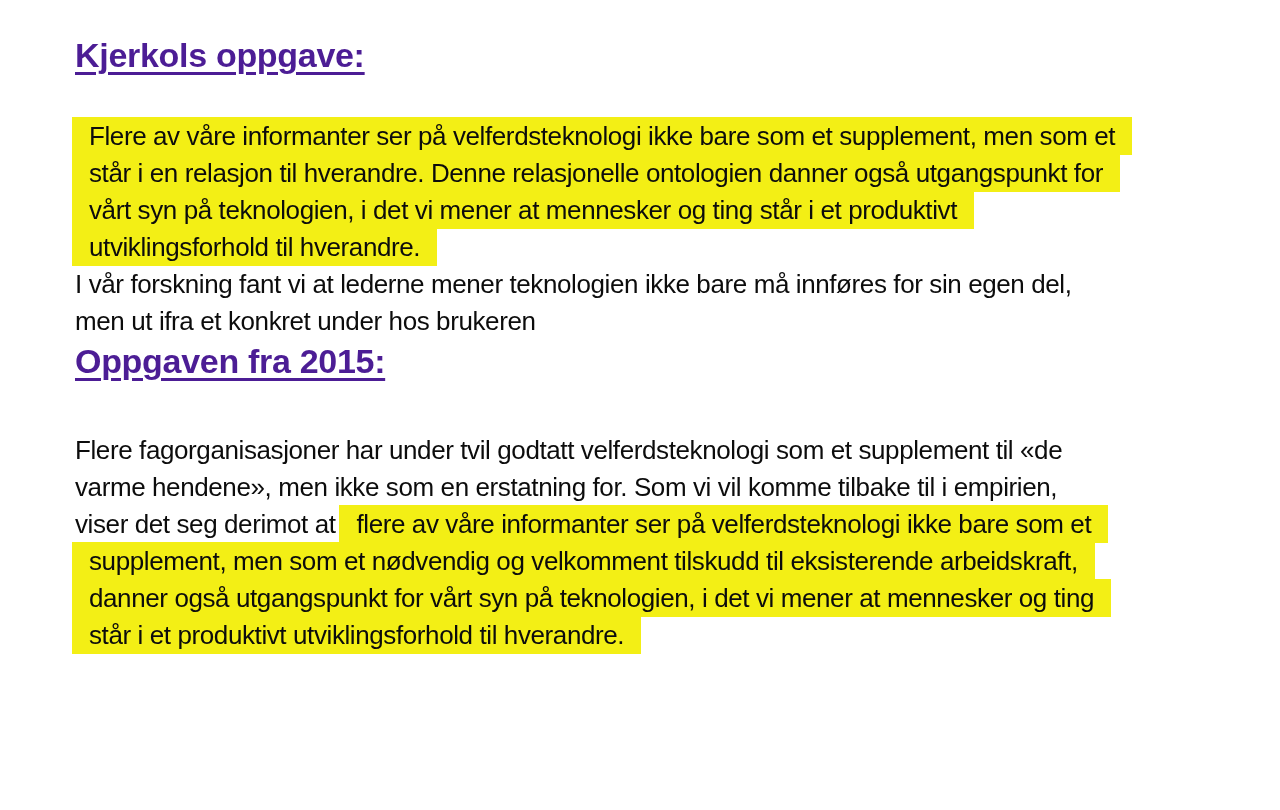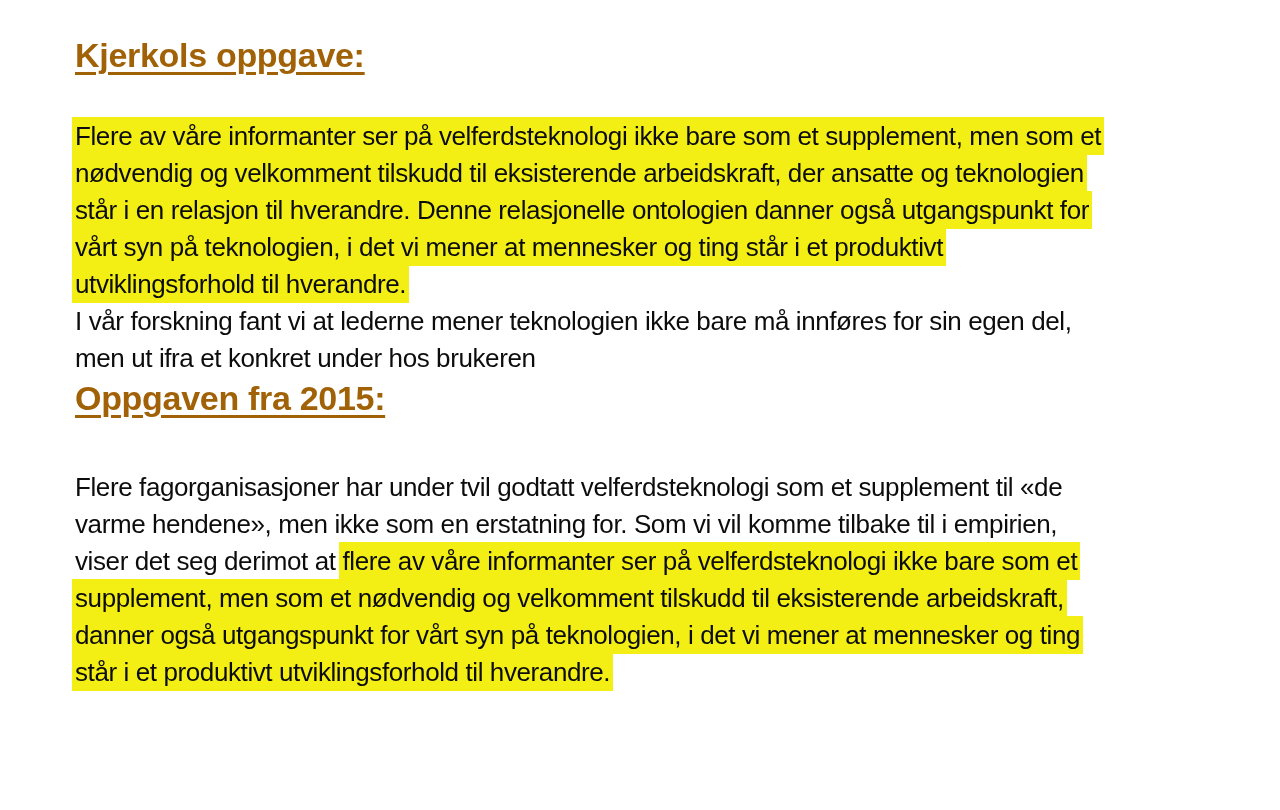--- a/index.html
+++ b/index.html
@@ -16,55 +16,54 @@
     left: 75px;
     top: 34px;
     width: 1148px;
   }
   .heading {
     margin: 0;
     font-weight: 700;
     font-size: 34px;
     line-height: 42px;
     letter-spacing: -0.3px;
-    color: #a16207;
+    color: #4c1d95;
     text-decoration: underline;
     text-decoration-thickness: 3px;
     text-underline-offset: 5px;
     white-space: nowrap;
   }
   .sec1 .heading { margin-bottom: 42px; }
   .sec2 { }
   .sec2 .heading { margin-bottom: 50px; }
   .lines {
     font-size: 26px;
     line-height: 37px;
     letter-spacing: -0.4px;
     color: #0c0c0c;
   }
   .line {
     height: 37px;
     white-space: nowrap;
   }
   .hl {
     background: var(--hl, #f3ef15);
-    padding: 4px 3px;
+    padding: 4px 17px;
     margin: 0 -3px;
   }
 </style>
 </head>
 <body style="background: rgb(255, 255, 255); color: rgb(12, 12, 12);">
 
 <div class="doc">
 
   <section class="sec sec1">
     <h1 class="heading">Kjerkols oppgave:</h1>
     <div class="lines">
         <div class="line"><span class="hl">Flere av våre informanter ser på velferdsteknologi ikke bare som et supplement, men som et</span></div>
-        <div class="line"><span class="hl">nødvendig og velkomment tilskudd til eksisterende arbeidskraft, der ansatte og teknologien</span></div>
         <div class="line"><span class="hl">står i en relasjon til hverandre. Denne relasjonelle ontologien danner også utgangspunkt for</span></div>
         <div class="line"><span class="hl">vårt syn på teknologien, i det vi mener at mennesker og ting står i et produktivt</span></div>
         <div class="line"><span class="hl">utviklingsforhold til hverandre.</span></div>
         <div class="line"><span class="plain">I vår forskning fant vi at lederne mener teknologien ikke bare må innføres for sin egen del,</span></div>
         <div class="line"><span class="plain">men ut ifra et konkret under hos brukeren</span></div>
       </div>
   </section>
 
   <section class="sec sec2">
     <h1 class="heading">Oppgaven fra 2015:</h1>

